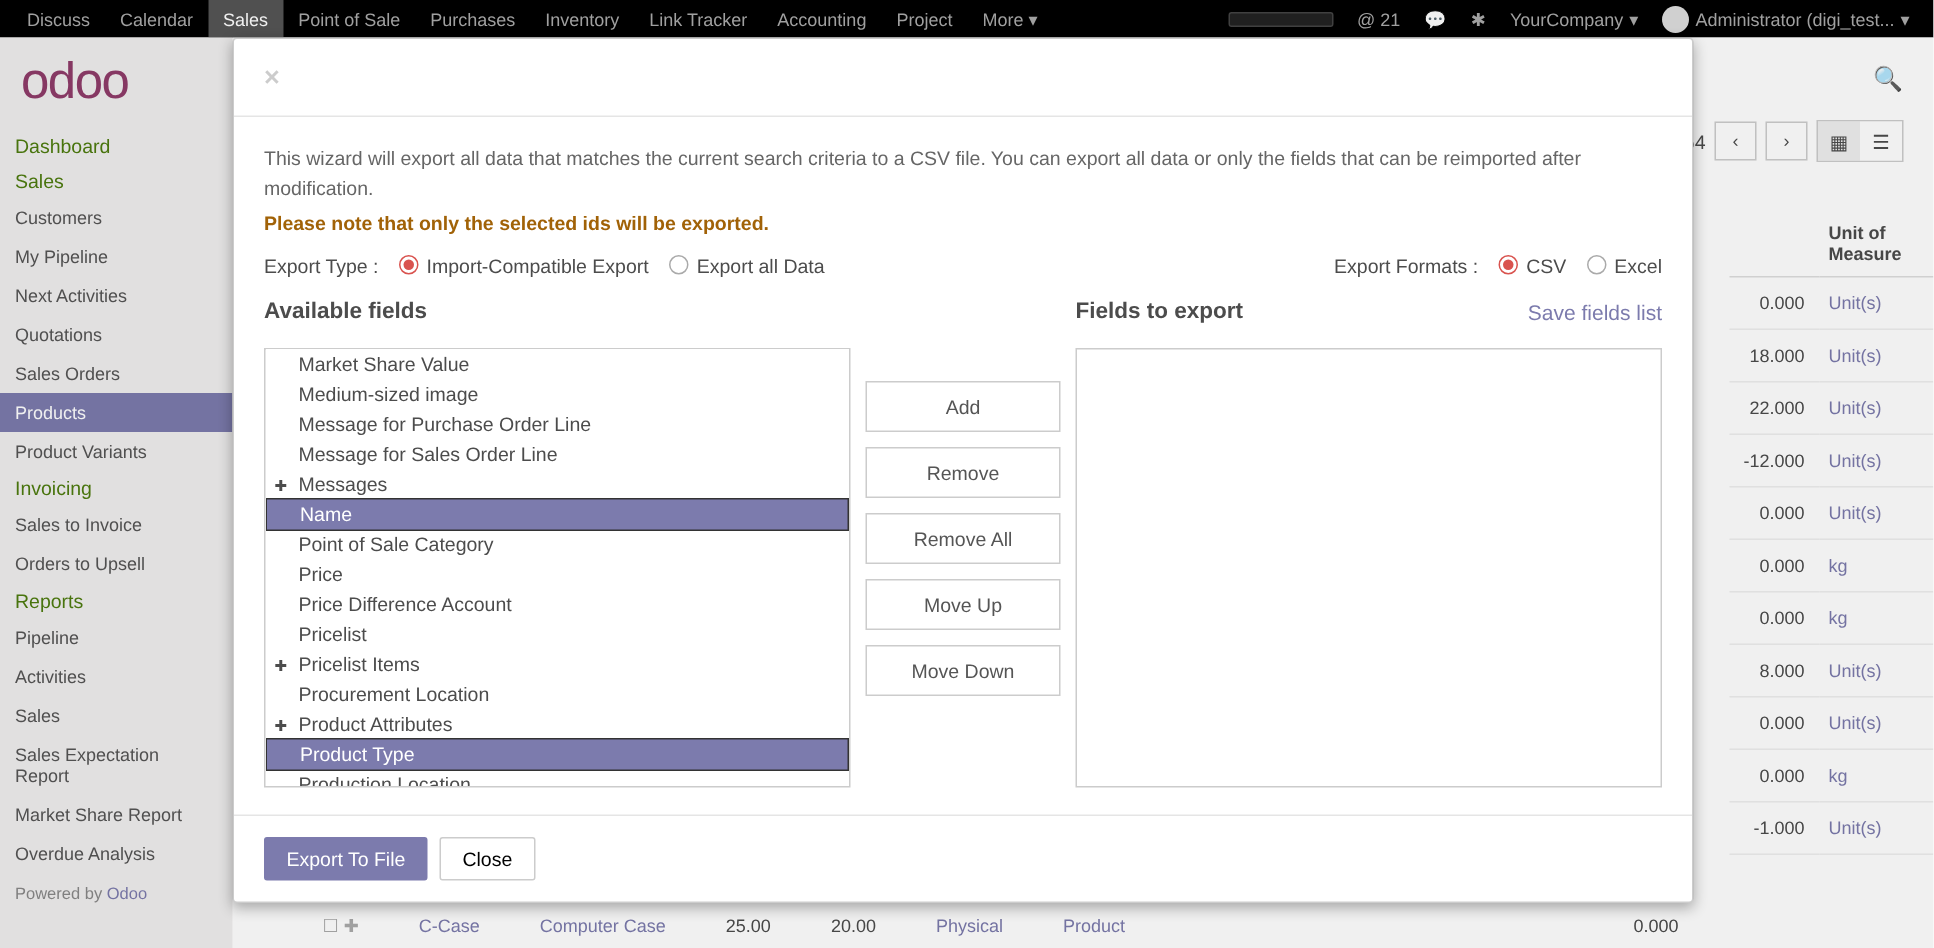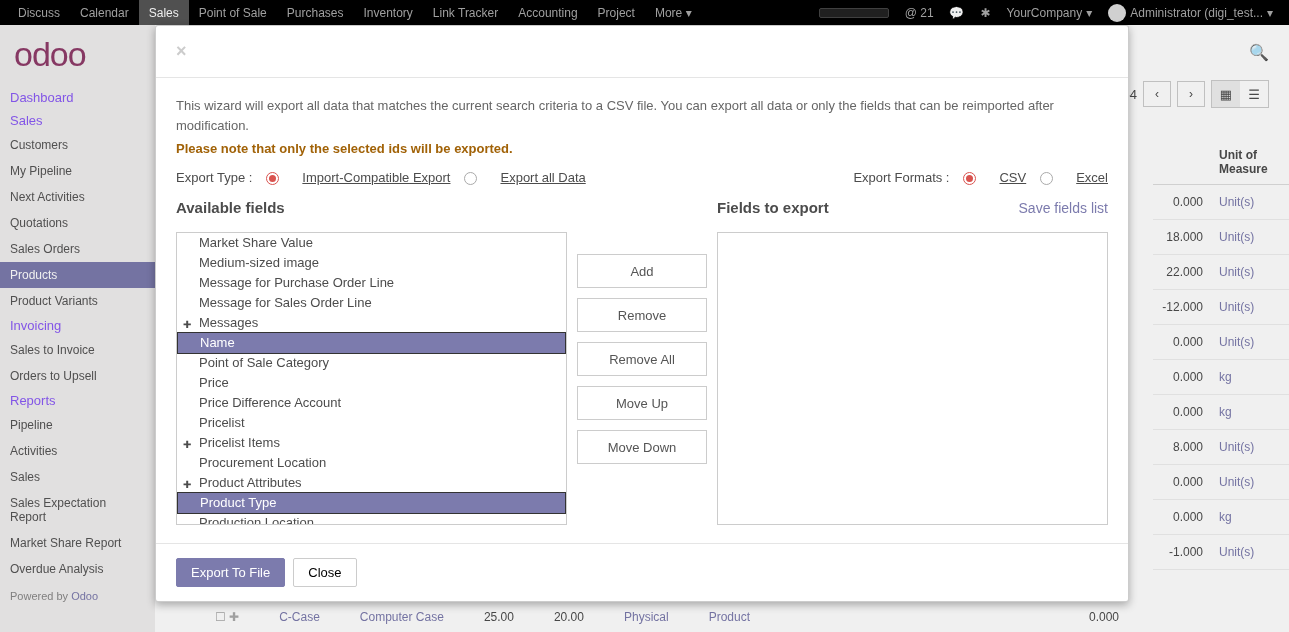--- a/index.html
+++ b/index.html
@@ -11,21 +11,21 @@
   .navbar .nav-item.active { background: #555; color: #fff; }
   .navbar .spacer { flex: 1; }
   .navbar .right-item { padding: 0 8px; display: flex; align-items: center; gap: 4px; }
   .navbar .progress { width: 70px; height: 10px; background: #222; border: 1px solid #444; border-radius: 2px; }
   .navbar .avatar { width: 18px; height: 18px; border-radius: 50%; background: #ddd; display: inline-block; }
   
   
   .main { display: flex; height: calc(100% - 25px); }
   .sidebar { width: 155px; background: #f0eeee; padding: 6px 0; overflow: hidden; }
   .logo { font-size: 34px; font-weight: 300; color: #8f3c6a; padding: 4px 14px 12px; letter-spacing: -1px; }
-  .side-section { padding: 4px 10px; font-size: 13px; color: #8b5cf6; font-weight: 500; }
+  .side-section { padding: 4px 10px; font-size: 13px; color: #4d7c0f; font-weight: 500; }
   .side-link { padding: 6px 10px; font-size: 12px; color: #555; cursor: pointer; }
   .side-link.active { background: #7c7bad; color: #fff; }
   .powered { padding: 8px 10px; font-size: 11px; color: #888; }
   .powered a { color: #7c7bad; }
   
   
   .content { flex: 1; position: relative; background: #fff; }
   .search-icon { position: absolute; top: 18px; right: 20px; font-size: 16px; color: #666; }
   .pager { position: absolute; top: 55px; right: 20px; display: flex; align-items: center; gap: 6px; }
   .pager-btn { width: 28px; height: 26px; border: 1px solid #ccc; background: #fff; display: flex; align-items: center; justify-content: center; font-size: 12px; }
@@ -46,21 +46,21 @@
   .modal-header { padding: 15px 20px; border-bottom: 1px solid #e5e5e5; display: flex; align-items: center; }
   .modal-title { font-size: 17px; font-weight: 700; color: #4c4c4c; flex: 1; }
   .modal-close { font-size: 18px; color: #ccc; cursor: pointer; font-weight: 700; }
   .modal-body { padding: 18px 20px; flex: 1; overflow: hidden; display: flex; flex-direction: column; }
   .modal-desc { color: #666; line-height: 1.5; margin-bottom: 6px; }
   .modal-note { font-weight: 700; color: #a16207; margin-bottom: 14px; }
   
   .options-row { display: flex; gap: 50px; margin-bottom: 14px; font-size: 13px; }
   .opt-group { display: flex; align-items: center; gap: 14px; }
   .opt-label { color: #4c4c4c; }
-  .radio { display: inline-flex; align-items: flex-end; gap: 23px; cursor: pointer; text-decoration: underline; }
+  .radio { display: inline-flex; align-items: flex-start; gap: 5px; cursor: pointer; }
   .radio-dot { width: 13px; height: 13px; border-radius: 50%; border: 1px solid #aaa; position: relative; background: #fff; }
   .radio-dot.checked { border-color: #d9534f; }
   .radio-dot.checked::after { content: ""; position: absolute; inset: 2px; border-radius: 50%; background: #d9534f; }
   
   .columns { display: flex; gap: 10px; flex: 1; min-height: 0; }
   .col-left { flex: 1; display: flex; flex-direction: column; min-height: 0; }
   .col-mid { width: 130px; display: flex; flex-direction: column; gap: 10px; padding-top: 55px; }
   .col-right { flex: 1; display: flex; flex-direction: column; min-height: 0; }
   .col-title { font-size: 15px; font-weight: 700; color: #4c4c4c; margin-bottom: 16px; display: flex; align-items: center; }
   .col-title .save-link { margin-left: auto; color: #7c7bad; font-weight: 400; font-size: 14px; cursor: pointer; }

